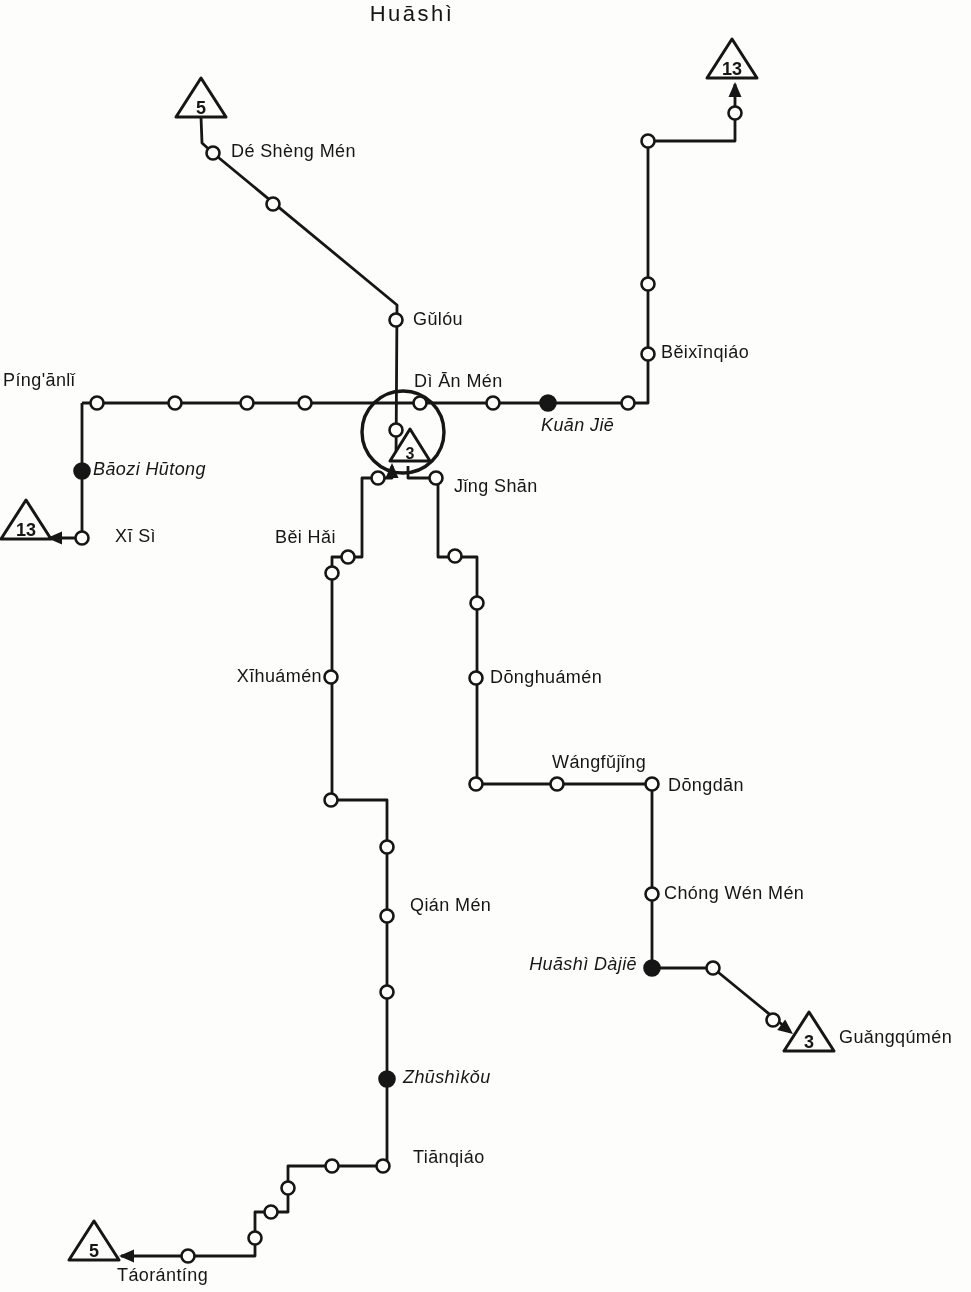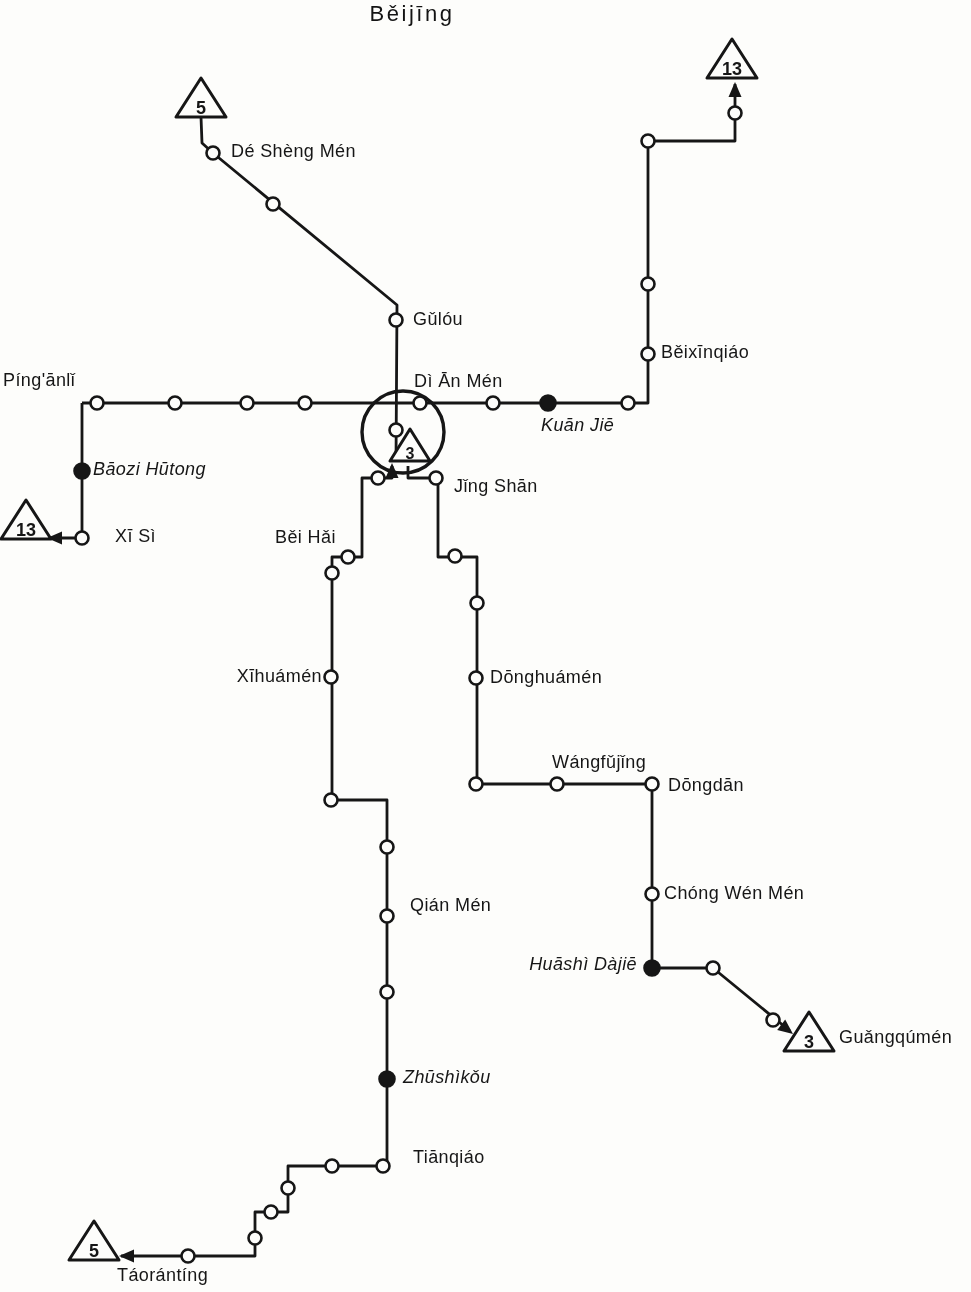--- a/index.html
+++ b/index.html
@@ -13,21 +13,21 @@
   #map-svg text{font-family:"Liberation Sans",sans-serif;fill:#161616}
   #map-title{
     position:absolute;top:1px;left:412px;transform:translateX(-50%);
     font-size:22px;letter-spacing:2.5px;color:#141414;white-space:nowrap;
   }
 </style>
 </head>
 <body>
 
 <div id="map-wrap">
-  <div id="map-title">Běijīng</div>
+  <div id="map-title">Huāshì</div>
   <svg id="map-svg" width="971" height="1292" viewBox="0 0 971 1292">
       <polyline points="201,117 202,143 213,153 397,305 396,461" fill="none" stroke="#161616" stroke-width="2.8" stroke-linejoin="round"></polyline>
       <polyline points="82,403 648,403 648,141 735,141 735,84" fill="none" stroke="#161616" stroke-width="2.8" stroke-linejoin="round"></polyline>
       <polyline points="82,403 82,538 49,538" fill="none" stroke="#161616" stroke-width="2.8" stroke-linejoin="round"></polyline>
       <polyline points="392,466 392,478 362,478 362,557 332,557 332,800 387,800 387,1166 288,1166 288,1212 255,1212 255,1256 121,1256" fill="none" stroke="#161616" stroke-width="2.8" stroke-linejoin="round"></polyline>
       <polyline points="408,466 408,478 438,478 438,557 477,557 477,784 652,784 652,968 713,968 790,1031" fill="none" stroke="#161616" stroke-width="2.8" stroke-linejoin="round"></polyline>
       <circle cx="403" cy="432" r="41" fill="none" stroke="#161616" stroke-width="3.4"></circle>
       <polygon points="735,82 741.5,97.0 728.5,97.0" fill="#161616"></polygon>
       <polygon points="47,538 62.0,531.5 62.0,544.5" fill="#161616"></polygon>
       <polygon points="119,1256 134.0,1249.5 134.0,1262.5" fill="#161616"></polygon>

